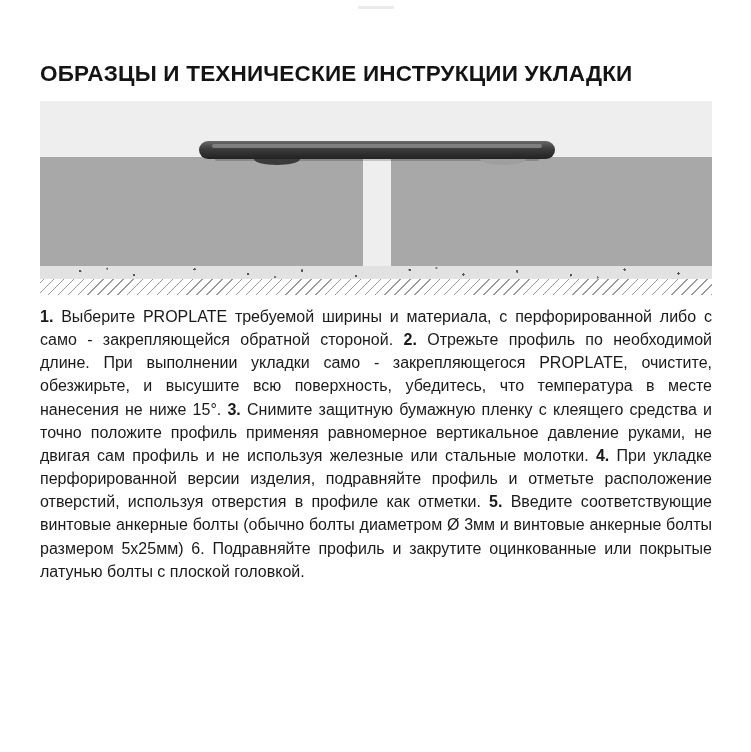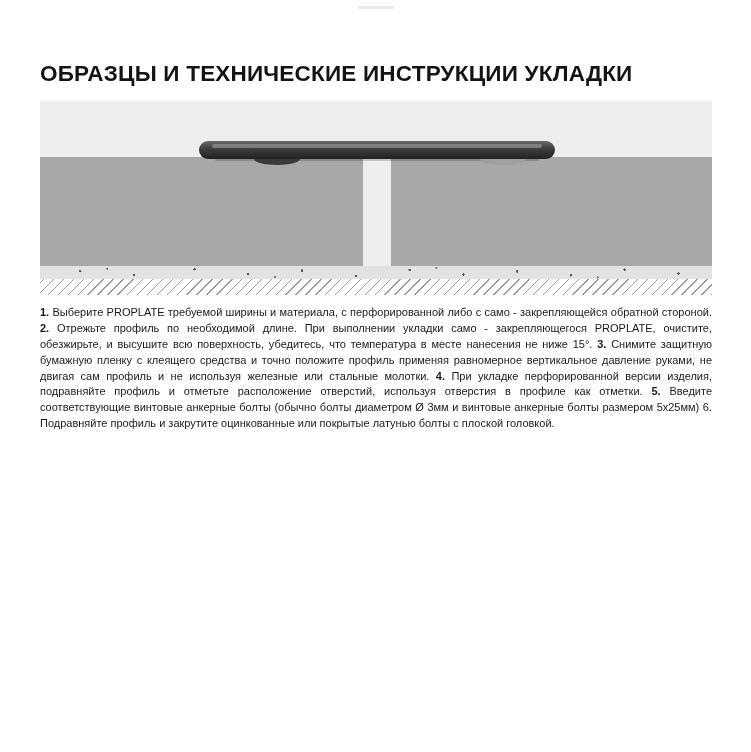--- a/index.html
+++ b/index.html
@@ -182,21 +182,21 @@
     left: 175px;
     top: 57px;
     width: 324px;
     height: 3px;
     background: rgba(0,0,0,0.18);
     border-radius: 2px;
   }
 
   
   .instructions {
-    font-size: 11px;
+    font-size: 16px;
     line-height: 1.45;
     color: #1a1a1a;
     text-align: justify;
     text-justify: inter-word;
     margin: 0;
   }
   .instructions .num {
     font-weight: bold;
   }
   .para {

